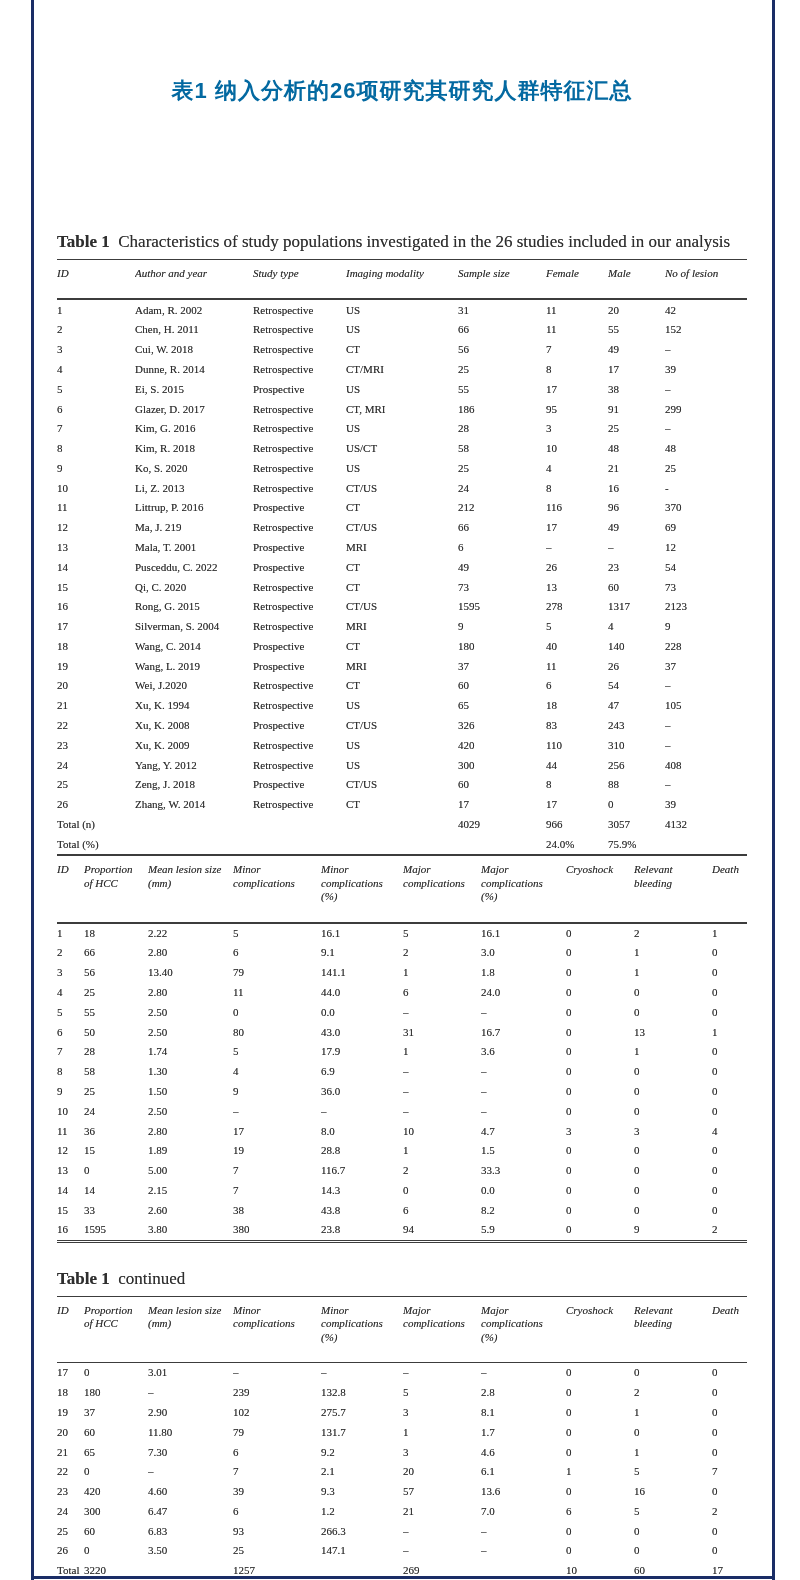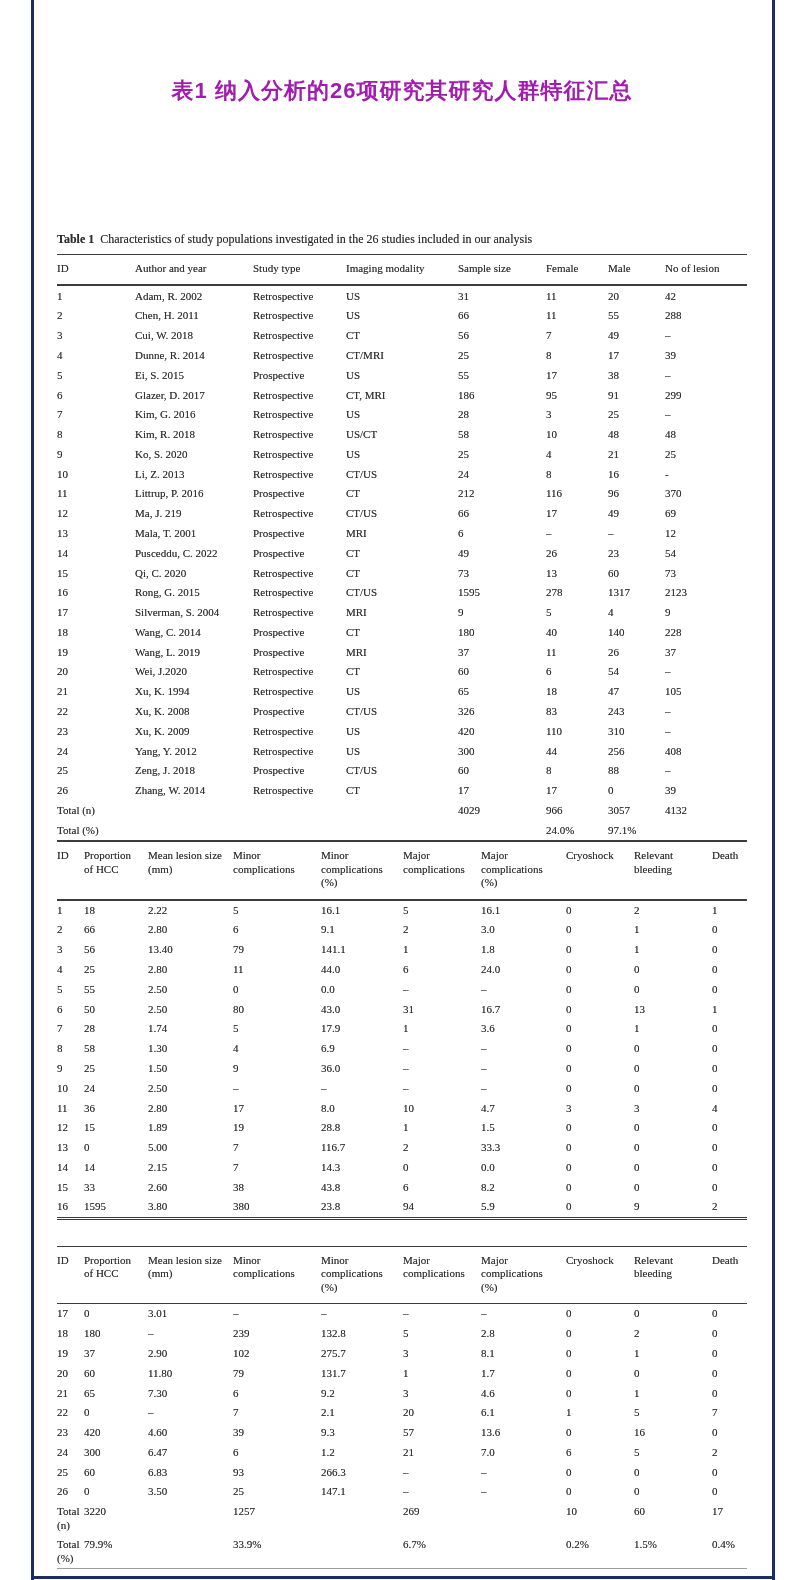--- a/index.html
+++ b/index.html
@@ -20,48 +20,48 @@
   .page { position: absolute; left: 57px; top: 0; width: 690px; }
 
   .title {
     width: 690px;
     margin: 76px 0 0 0;
     text-align: center;
     font-family: "Liberation Sans", "DejaVu Sans", sans-serif;
     font-weight: bold;
     font-size: 22px;
     letter-spacing: 1px;
-    color: #a21caf;
+    color: #0369a1;
   }
 
   .scanbody { margin-top: 126px; }
   .scan-text { text-shadow: 0 0 0.45px rgba(70,70,70,0.65); }
 
   .caption {
-    font-size: 12px;
+    font-size: 17px;
     margin: 0 0 7px 0;
   }
   .caption b { font-weight: bold; }
 
   table {
     table-layout: fixed;
     width: 690px;
     border-collapse: collapse;
     font-size: 11px;
   }
   th, td {
     text-align: left;
     vertical-align: top;
     overflow: hidden;
     white-space: normal;
     padding: 3.2px 6px 3.2px 0;
     font-weight: normal;
     line-height: 1.22;
   }
-  thead th { padding-top: 7px; padding-bottom: 9px; }
+  thead th { padding-top: 7px; padding-bottom: 18px; font-style: italic; }
 
   
   .t1 { border-top: 1.5px solid #3c3c3c; border-bottom: 2.2px solid #3c3c3c; }
   .t1 thead tr { border-bottom: 2px solid #3c3c3c; }
 
   
   .t2 { border-bottom: 3px double #3c3c3c; margin-top: 0; }
   .t2 thead tr { border-bottom: 2px solid #3c3c3c; }
 
   
@@ -119,21 +119,21 @@
               <td>42</td>
             </tr>
             <tr>
               <td>2</td>
               <td>Chen, H. 2011</td>
               <td>Retrospective</td>
               <td>US</td>
               <td>66</td>
               <td>11</td>
               <td>55</td>
-              <td>288</td>
+              <td>152</td>
             </tr>
             <tr>
               <td>3</td>
               <td>Cui, W. 2018</td>
               <td>Retrospective</td>
               <td>CT</td>
               <td>56</td>
               <td>7</td>
               <td>49</td>
               <td>–</td>
@@ -380,21 +380,21 @@
               <td>3057</td>
               <td>4132</td>
             </tr>
             <tr>
               <td>Total (%)</td>
               <td></td>
               <td></td>
               <td></td>
               <td></td>
               <td>24.0%</td>
-              <td>97.1%</td>
+              <td>75.9%</td>
               <td></td>
             </tr>
           </tbody>
       </table>
     </section>
 
     <section>
       <table class="t2">
         <colgroup>
           <col style="width:27px">
@@ -613,20 +613,21 @@
               <td>5.9</td>
               <td>0</td>
               <td>9</td>
               <td>2</td>
             </tr>
           </tbody>
       </table>
     </section>
 
     <section class="t3wrap">
+      <p class="caption"><b>Table 1</b>&nbsp; <span>continued</span></p>
       <table class="t3">
         <colgroup>
           <col style="width:27px">
             <col style="width:64px">
             <col style="width:85px">
             <col style="width:88px">
             <col style="width:82px">
           <col style="width:78px">
             <col style="width:85px">
             <col style="width:68px">

